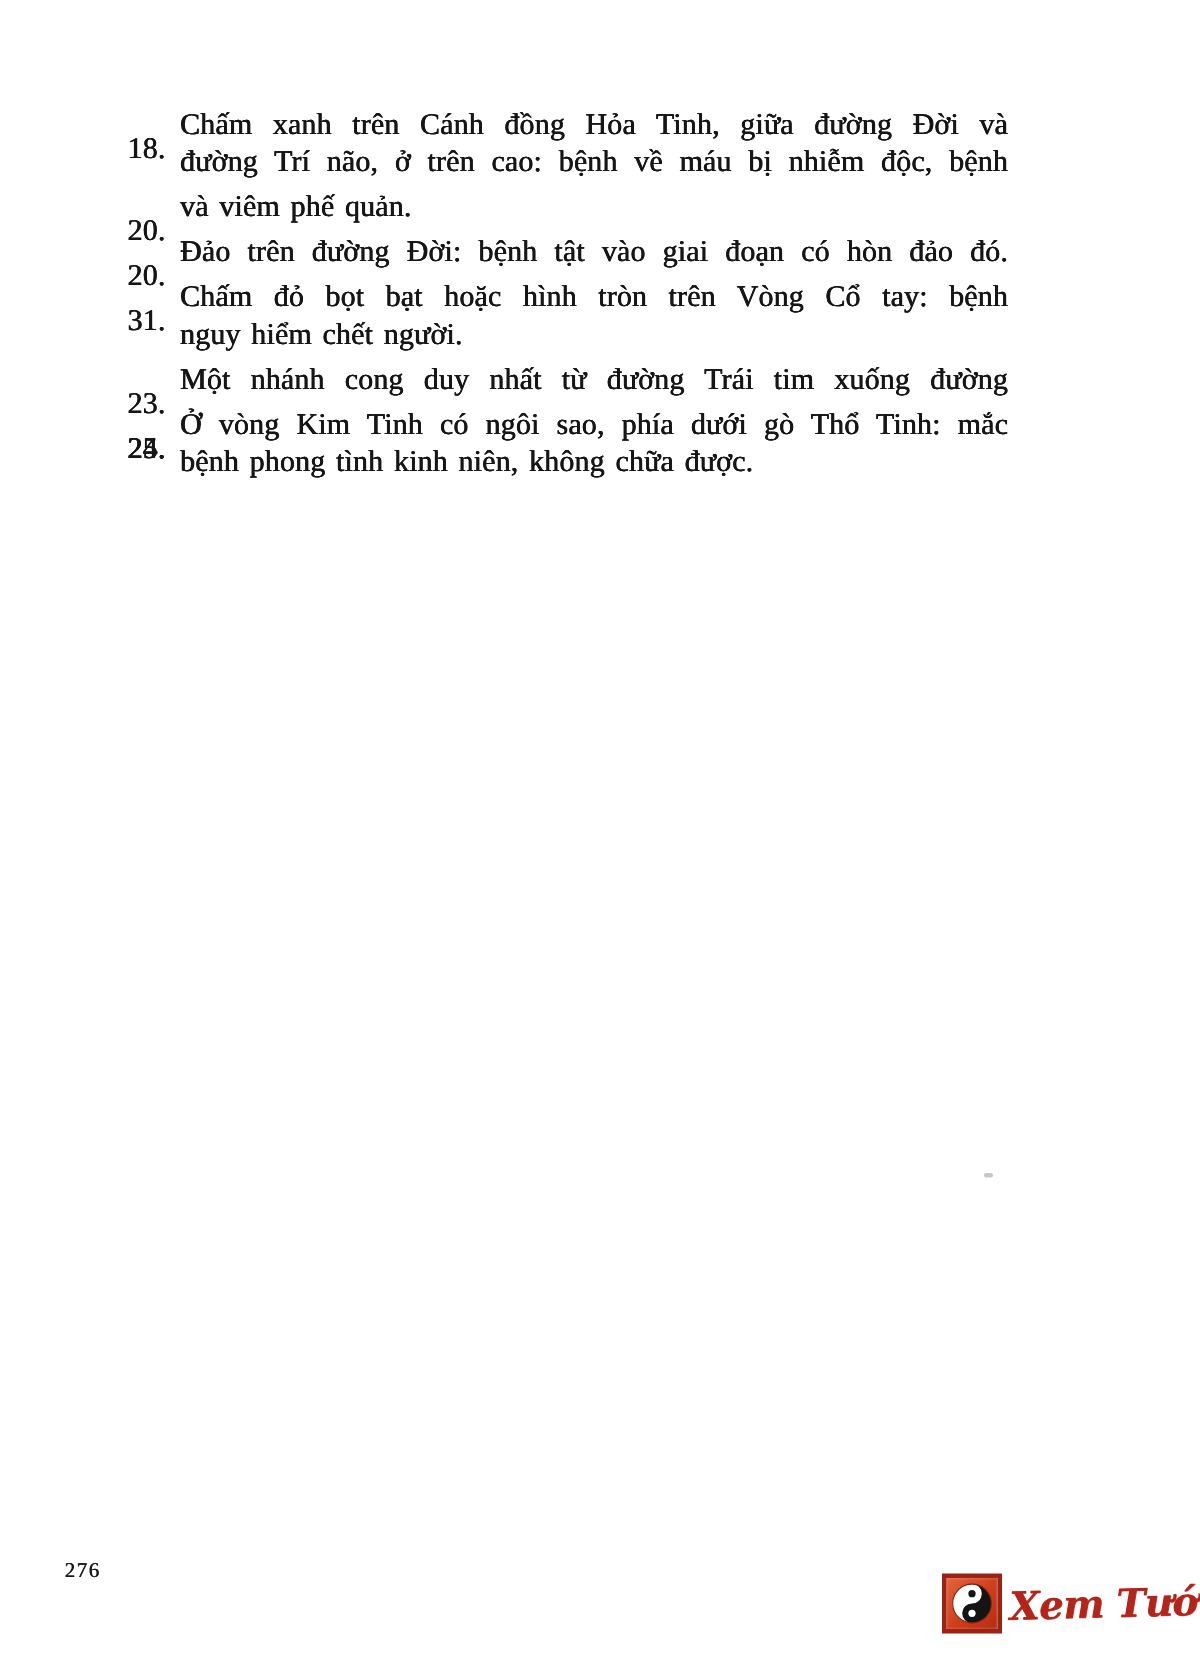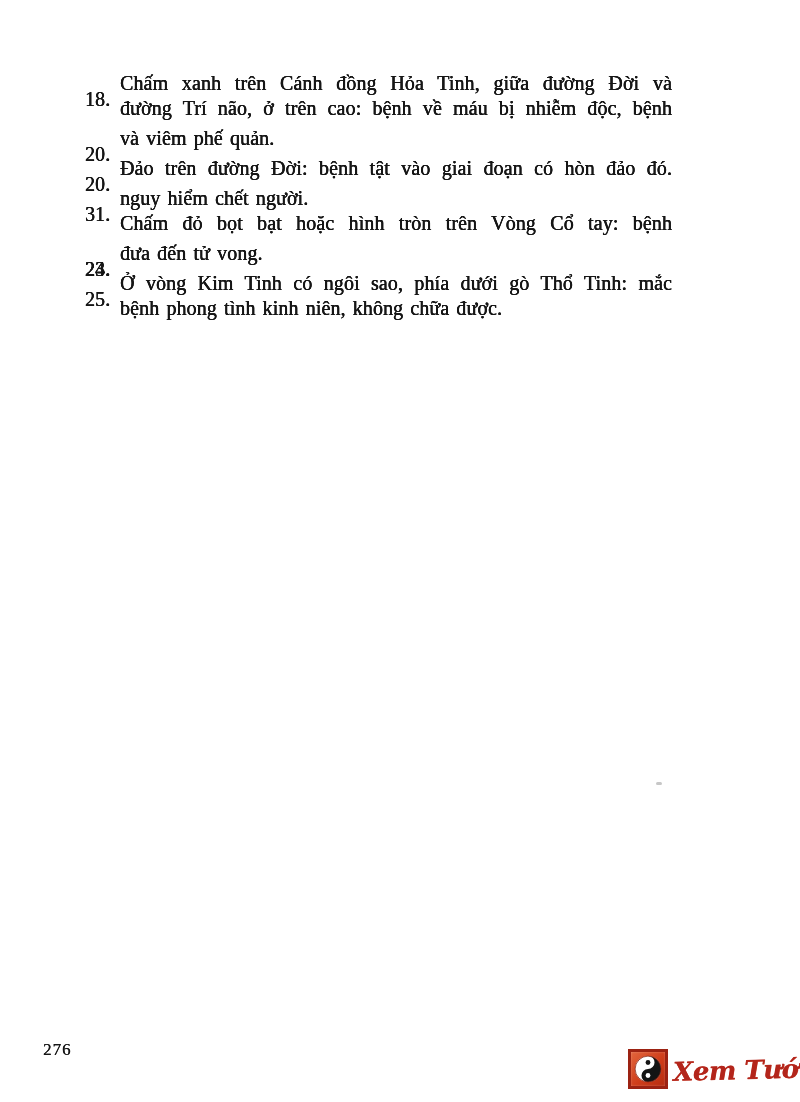--- a/index.html
+++ b/index.html
@@ -57,21 +57,21 @@
     width: 6px;
     height: 3px;
     border-radius: 2px;
     background: #c7c7c7;
   }
   
   .page-number {
     position: absolute;
     left: 43px;
     top: 1040px;
-    font-size: 17px;
+    font-size: 14px;
     letter-spacing: 1px;
     text-shadow: 0.25px 0 0 #161616;
   }
   .logo {
     position: absolute;
     left: 628px;
     top: 1049px;
     display: flex;
     align-items: center;
     gap: 5px;
@@ -114,29 +114,29 @@
       <div class="item">
         <span class="num">20.</span>
         <div class="line">và viêm phế quản.</div>
       </div>
       <div class="item">
         <span class="num">20.</span>
         <div class="line just">Đảo trên đường Đời: bệnh tật vào giai đoạn có hòn đảo đó.</div>
       </div>
       <div class="item">
         <span class="num">31.</span>
+        <div class="line just">Chấm đỏ bọt bạt hoặc hình tròn trên Vòng Cổ tay: bệnh</div>
         <div class="line">nguy hiểm chết người.</div>
-        <div class="line just">Chấm đỏ bọt bạt hoặc hình tròn trên Vòng Cổ tay: bệnh</div>
       </div>
       <div class="item">
         <span class="num">23.</span>
+        <div class="line just">Một nhánh cong duy nhất từ đường Trái tim xuống đường</div>
       </div>
       <div class="item">
         <span class="num">24.</span>
-        <div class="line">đưa đến tử vong.</div>
       </div>
       <div class="item">
         <span class="num">25.</span>
         <div class="line just">Ở vòng Kim Tinh có ngôi sao, phía dưới gò Thổ Tinh: mắc</div>
         <div class="line">bệnh phong tình kinh niên, không chữa được.</div>
       </div>
     </main>
 
   <div class="speck"></div>
 

